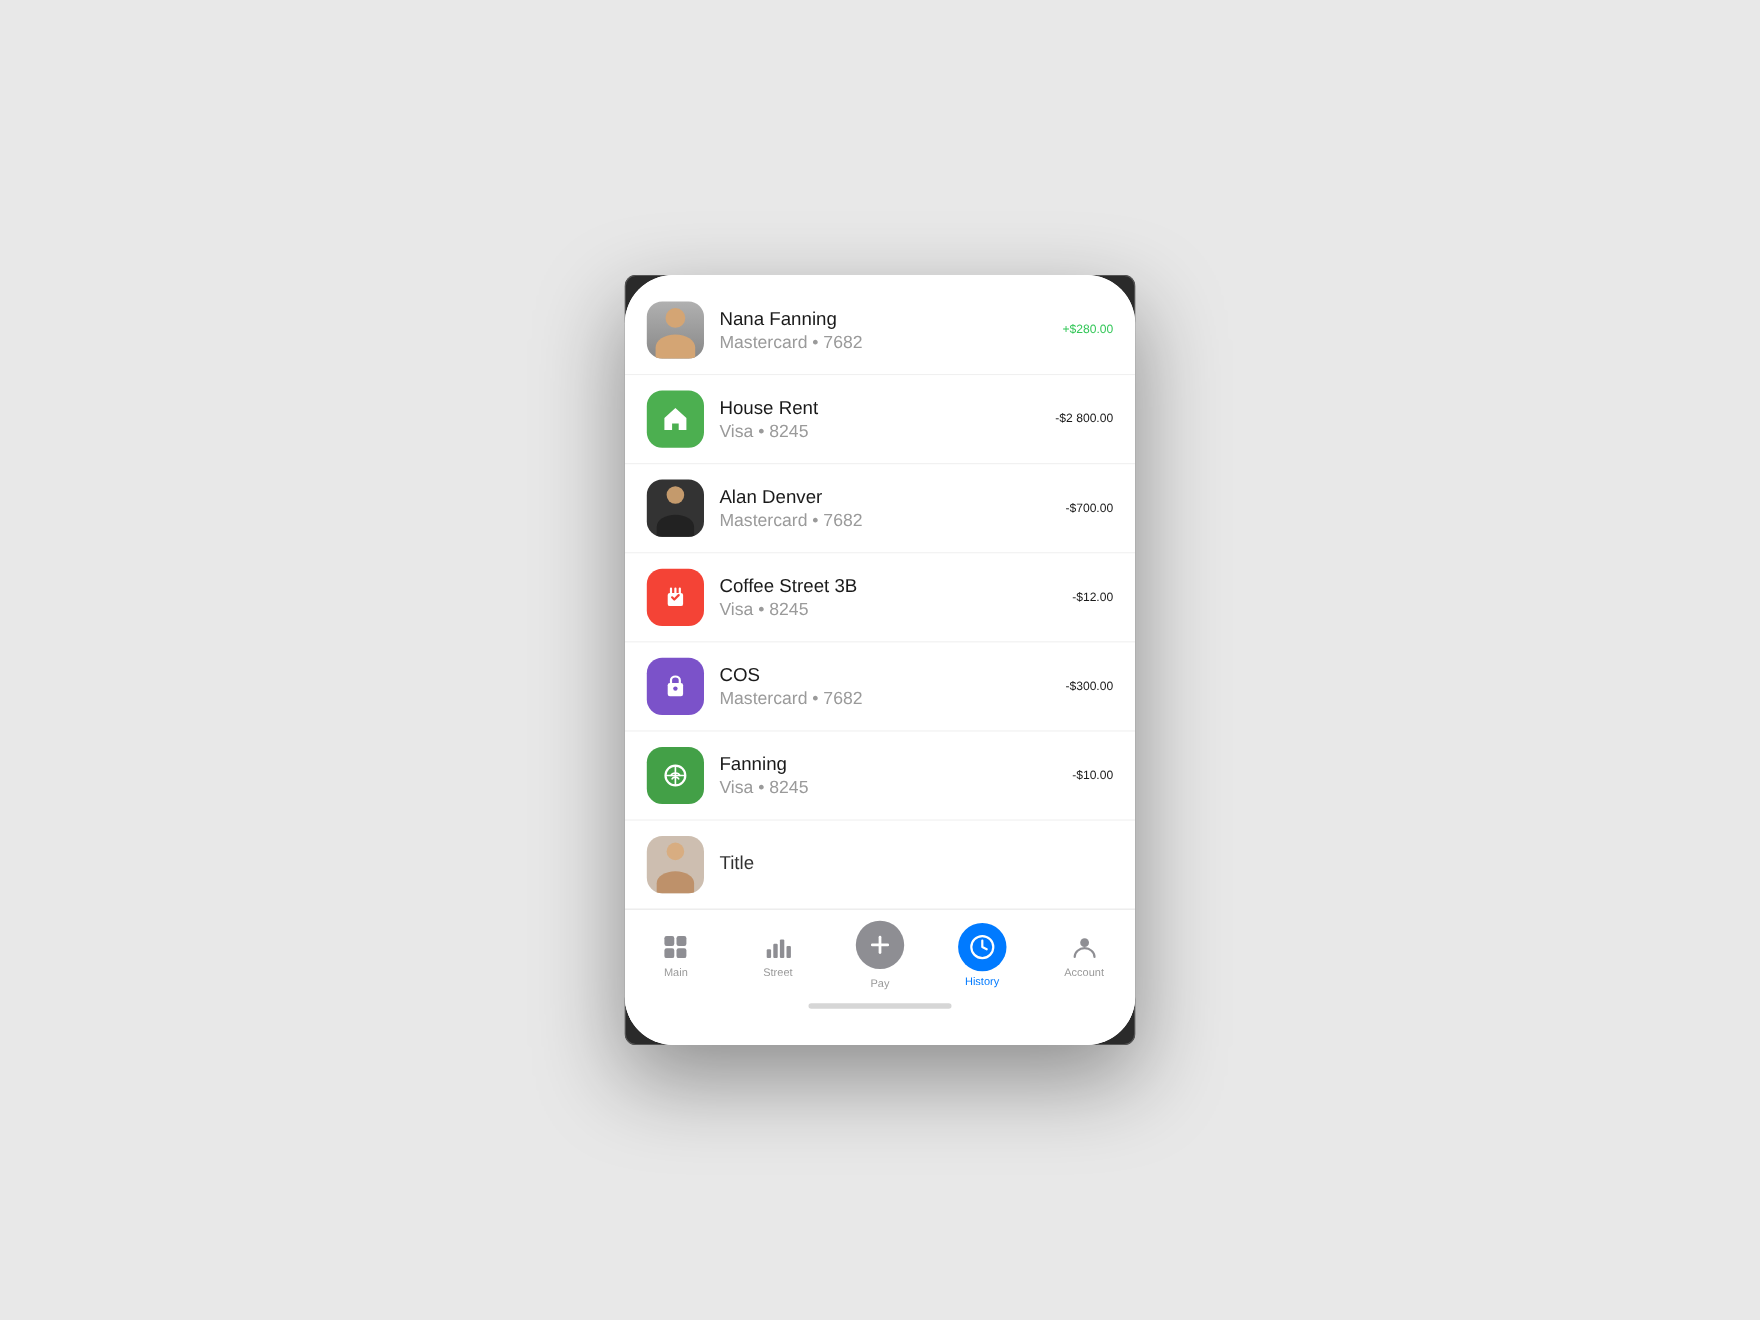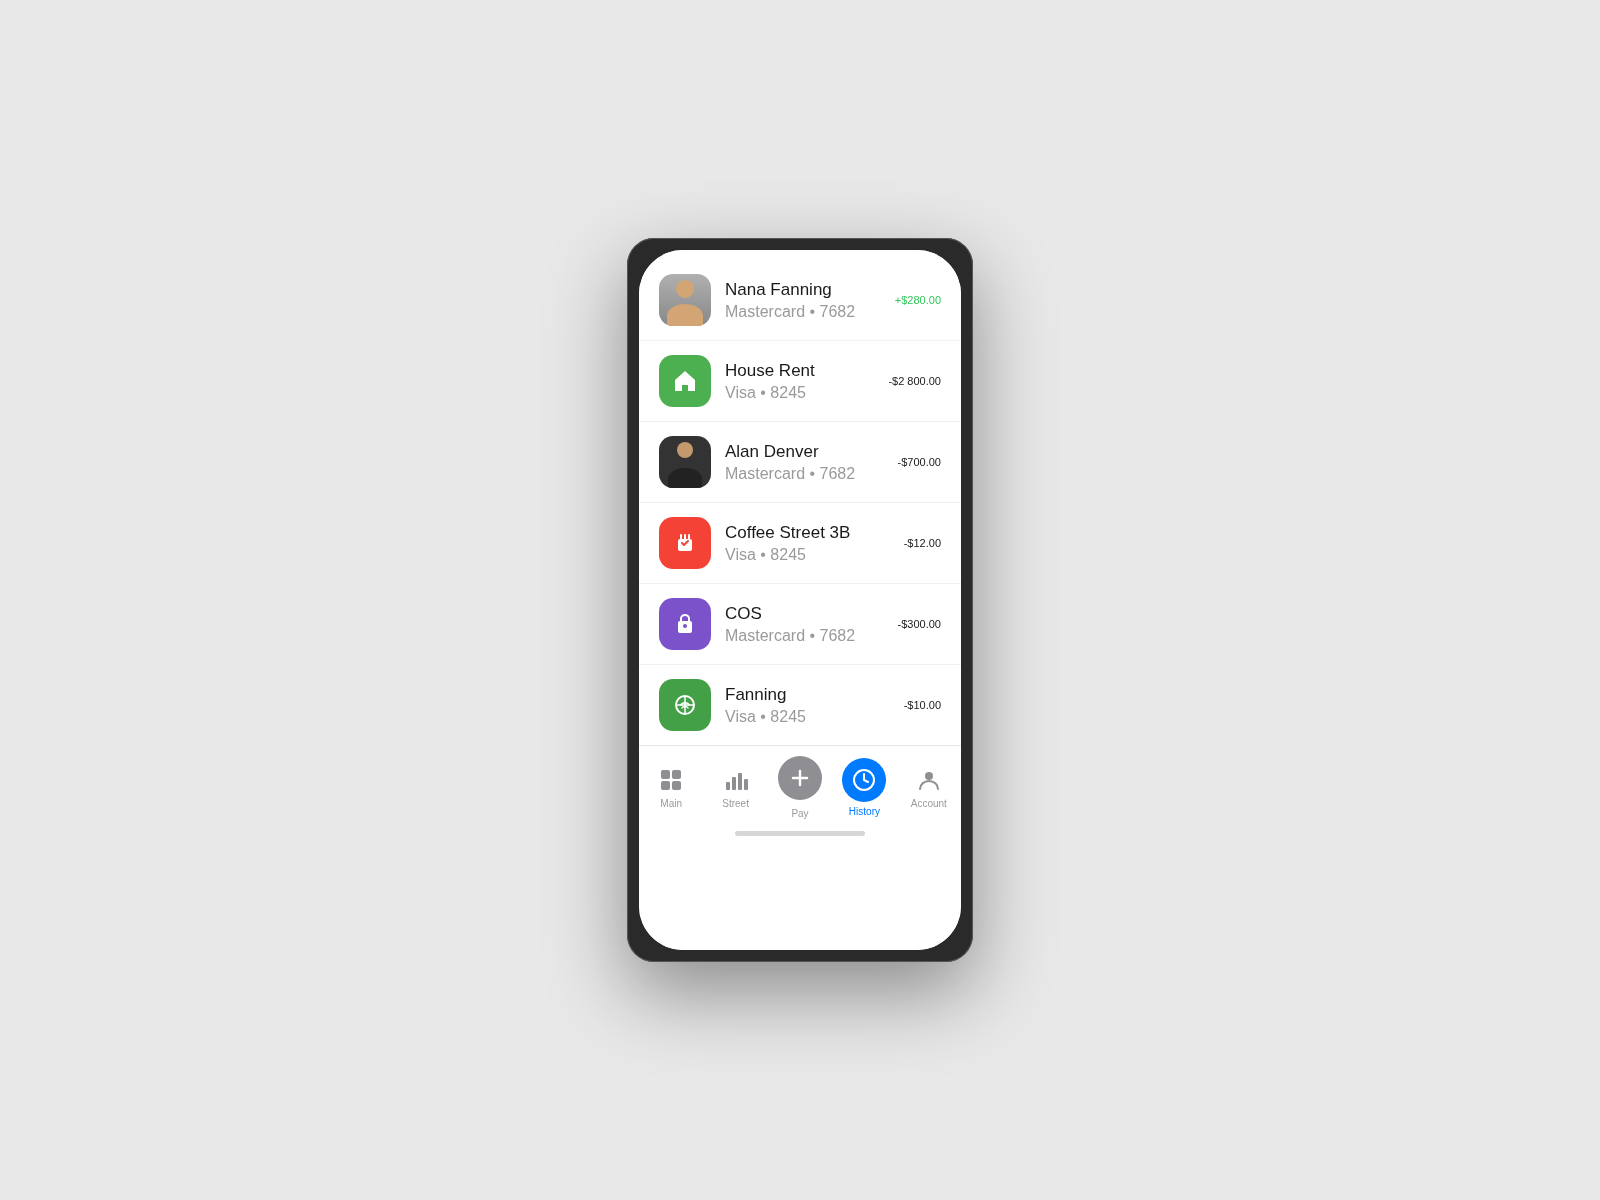--- a/index.html
+++ b/index.html
@@ -7,24 +7,23 @@
     body {
       background: #e8e8e8;
       display: flex;
       justify-content: center;
       align-items: center;
       min-height: 100vh;
       font-family: -apple-system, BlinkMacSystemFont, 'SF Pro Display', 'Helvetica Neue', sans-serif;
     }
 
     .phone-outer {
-      width: 346px;
+      width: 464px;
       background: #2a2a2a;
-      border-radius: 27px;
-      padding: 12px;
+      border-radius: 10px;
       box-shadow: 0 30px 80px rgba(0,0,0,0.4), inset 0 0 0 1px #555;
       position: relative;
     }
 
     .phone-inner {
       background: #ffffff;
       border-radius: 44px;
       overflow: hidden;
       position: relative;
     }
@@ -354,20 +353,27 @@
               <line x1="5" y1="14" x2="23" y2="14" stroke="white" stroke-width="1.5"></line>
             </svg>
           </div>
           <div class="transaction-details">
             <div class="transaction-name">Fanning</div>
             <div class="transaction-sub">Visa • 8245</div>
           </div>
           <div class="transaction-amount">-$10.00</div>
         </div>
 
+        <div class="transaction-item" style="opacity:0.9;">
+          <div class="title-photo"></div>
+          <div class="transaction-details">
+            <div class="transaction-name">Title</div>
+          </div>
+          <div class="transaction-amount amount-positive"></div>
+        </div>
 
       </div>
 
       <div class="tab-bar">
 
         <div class="tab-item">
           <div class="tab-icon">
             <svg width="26" height="26" viewBox="0 0 26 26" fill="none">
               <rect x="3" y="3" width="9" height="9" rx="2" fill="#8e8e93"></rect>
               <rect x="14" y="3" width="9" height="9" rx="2" fill="#8e8e93"></rect>

